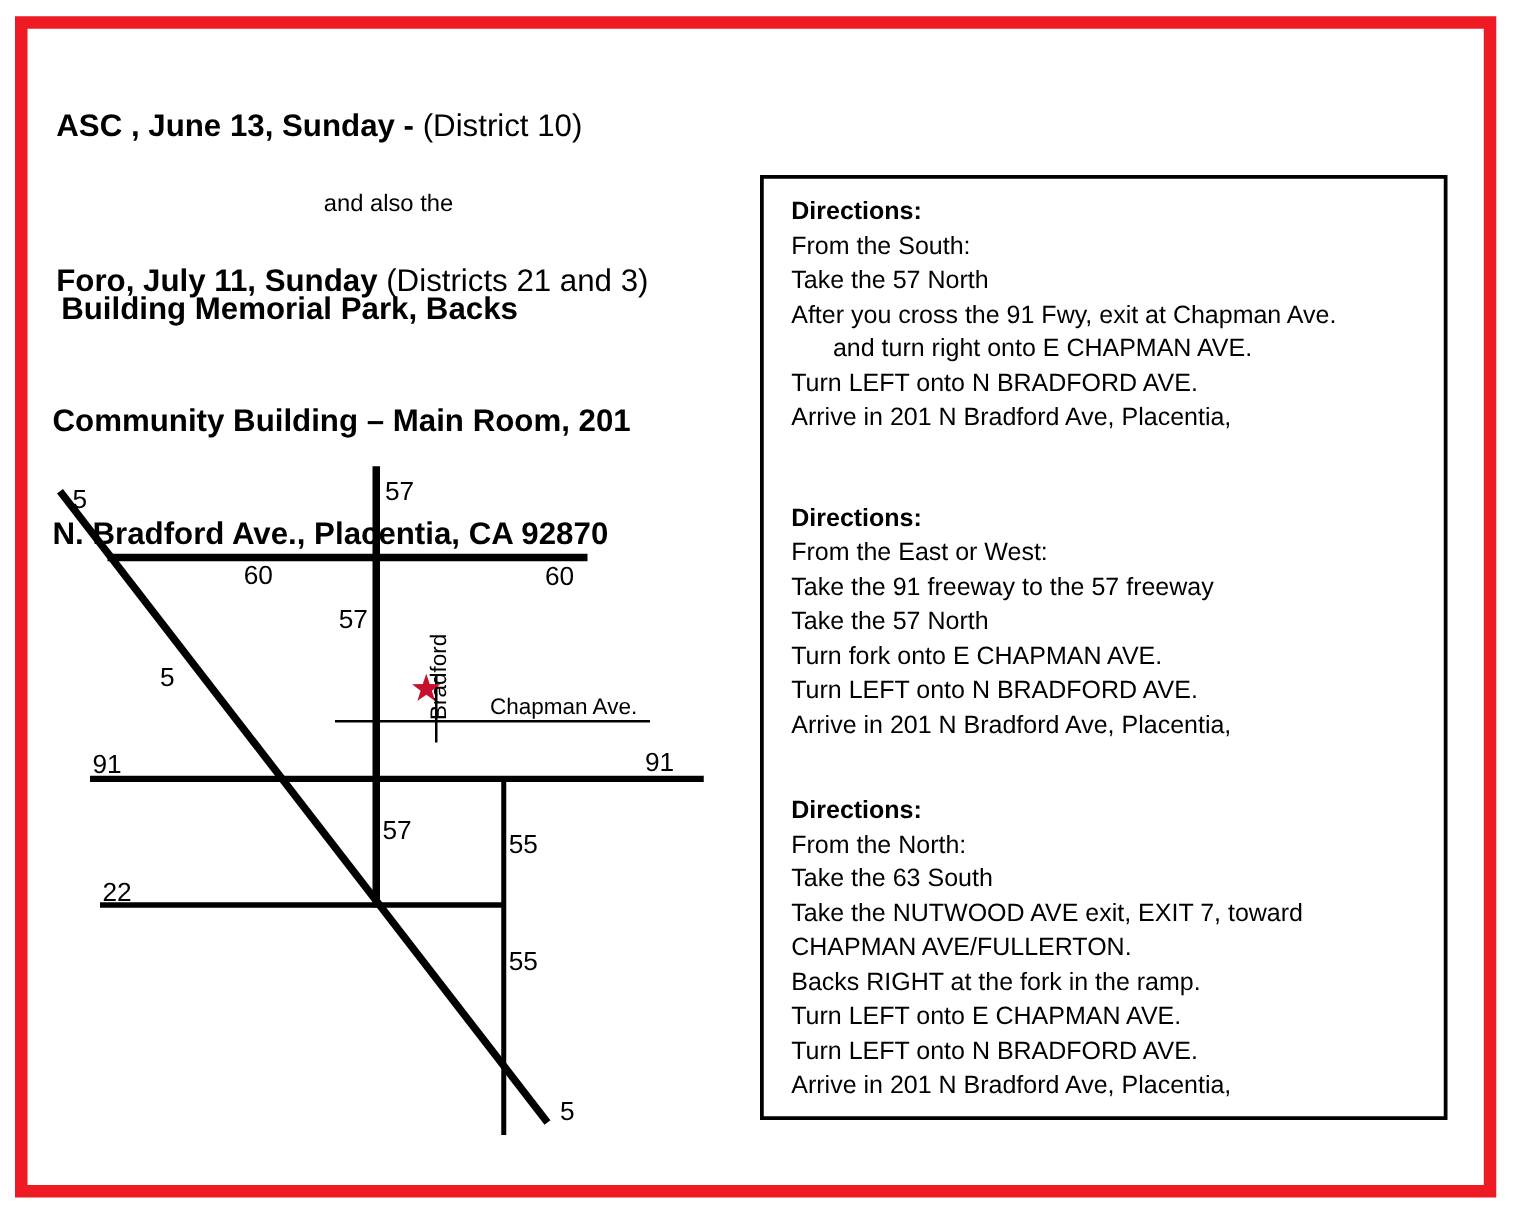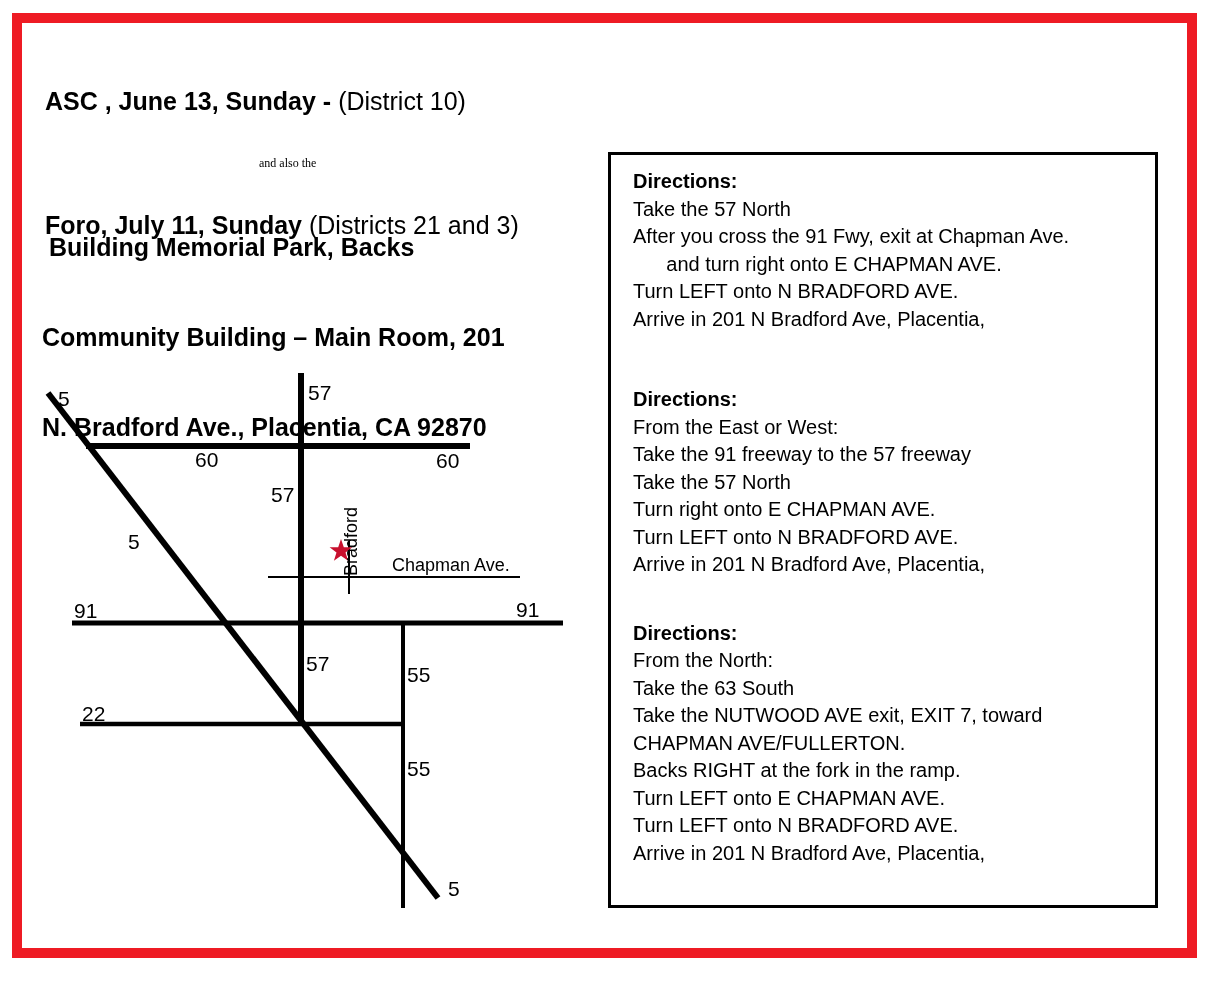--- a/index.html
+++ b/index.html
@@ -8,28 +8,28 @@
     font-family:"Liberation Sans", sans-serif;color:#000;
   }
   .red-frame{
     position:absolute;left:12px;top:13px;width:1185px;height:945px;
     border:10px solid #ee1b24;box-sizing:border-box;
   }
   
   .title-block{position:absolute;left:45px;top:50px;white-space:pre;}
   .title-line{font-size:25px;line-height:31px;}
   .title-bold{font-weight:bold;}
-  .title-connector{font-size:12px;line-height:21px;padding-left:214px;font-family:Liberation Serif, serif;}
+  .title-connector{font-size:19px;line-height:21px;padding-left:214px;}
   .venue-block{
     position:absolute;left:42px;top:172px;
     font-size:25px;font-weight:bold;line-height:30px;white-space:pre;
   }
   
   .directions-box{
-    position:absolute;left:608px;top:152px;width:550px;height:756px;
+    position:absolute;left:608px;top:140px;width:550px;height:756px;
     border:3px solid #000;box-sizing:border-box;
     padding:13px 10px 0 22px;
   }
   .dir-section{font-size:20px;line-height:27.5px;}
   .dir-heading{font-weight:bold;}
   .dir-line{white-space:pre;}
   .gap-a{margin-top:53px;}
   .gap-b{margin-top:41px;}
   
   .map-svg{position:absolute;left:0;top:0;pointer-events:none;}
@@ -52,32 +52,33 @@
 
 <div class="venue-block">
   <div> Building Memorial Park, Backs</div>
   <div>Community Building – Main Room, 201</div>
   <div>N. Bradford Ave., Placentia, CA 92870</div>
 </div>
 
 <div class="directions-box">
   <div class="dir-section">
     <div class="dir-line dir-heading">Directions:</div>
+    <div class="dir-line">From the South:</div>
     <div class="dir-line">Take the 57 North</div>
     <div class="dir-line">After you cross the 91 Fwy, exit at Chapman Ave.</div>
     <div class="dir-line">      and turn right onto E CHAPMAN AVE.</div>
     <div class="dir-line">Turn LEFT onto N BRADFORD AVE.</div>
     <div class="dir-line">Arrive in 201 N Bradford Ave, Placentia,</div>
   </div>
   <div class="dir-section gap-a">
     <div class="dir-line dir-heading">Directions:</div>
     <div class="dir-line">From the East or West:</div>
     <div class="dir-line">Take the 91 freeway to the 57 freeway</div>
     <div class="dir-line">Take the 57 North</div>
-    <div class="dir-line">Turn right onto E CHAPMAN AVE.</div>
+    <div class="dir-line">Turn fork onto E CHAPMAN AVE.</div>
     <div class="dir-line">Turn LEFT onto N BRADFORD AVE.</div>
     <div class="dir-line">Arrive in 201 N Bradford Ave, Placentia,</div>
   </div>
   <div class="dir-section gap-b">
     <div class="dir-line dir-heading">Directions:</div>
     <div class="dir-line">From the North:</div>
     <div class="dir-line">Take the 63 South</div>
     <div class="dir-line">Take the NUTWOOD AVE exit, EXIT 7, toward</div>
     <div class="dir-line">CHAPMAN AVE/FULLERTON.</div>
     <div class="dir-line">Backs RIGHT at the fork in the ramp.</div>

